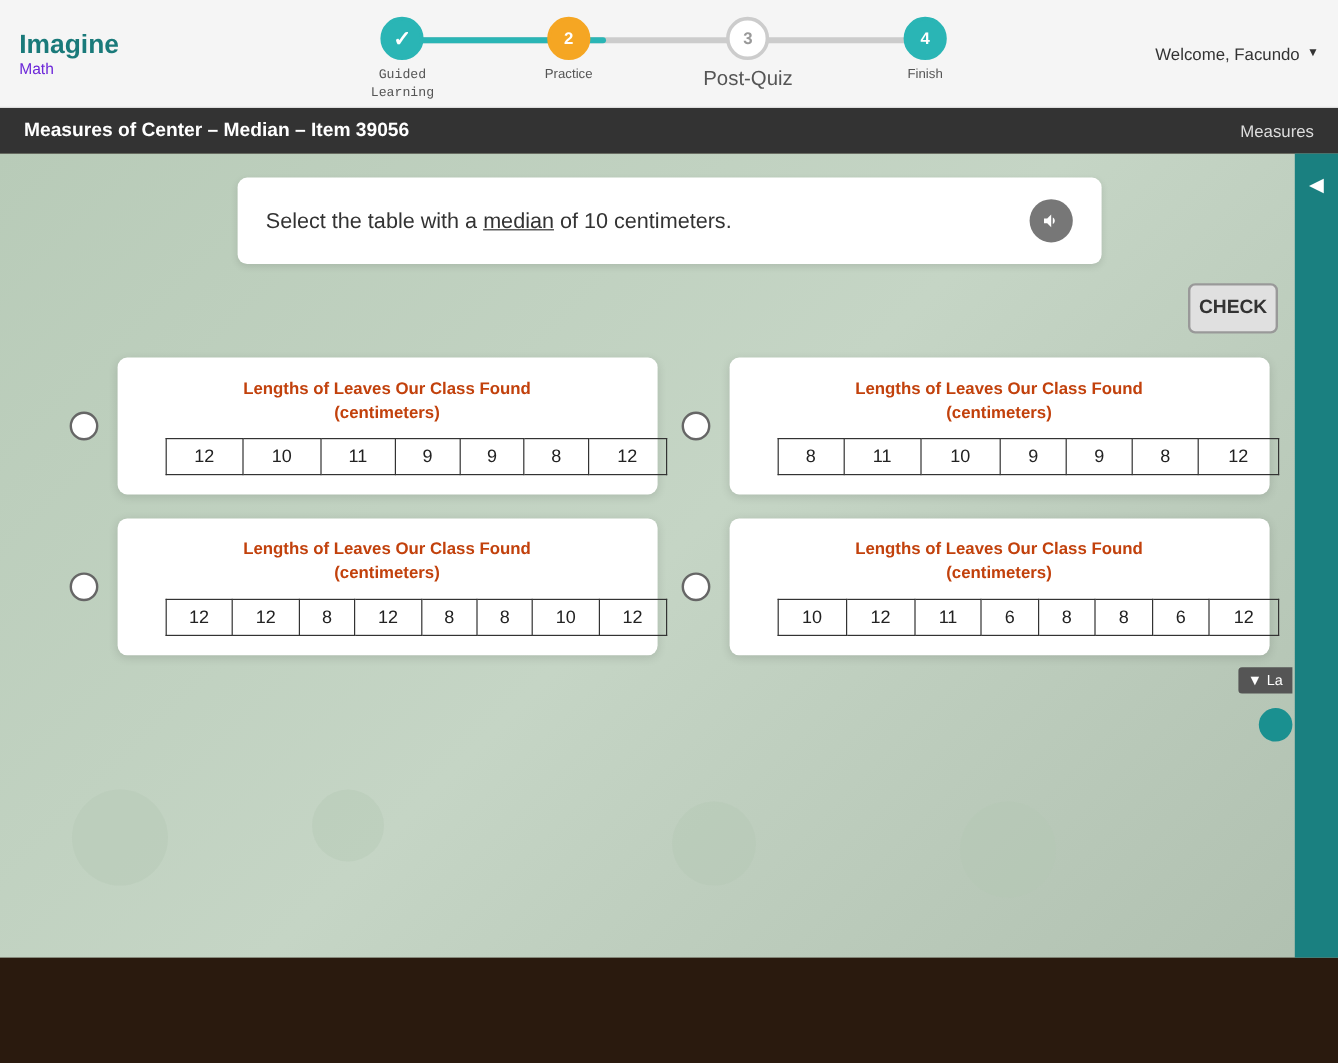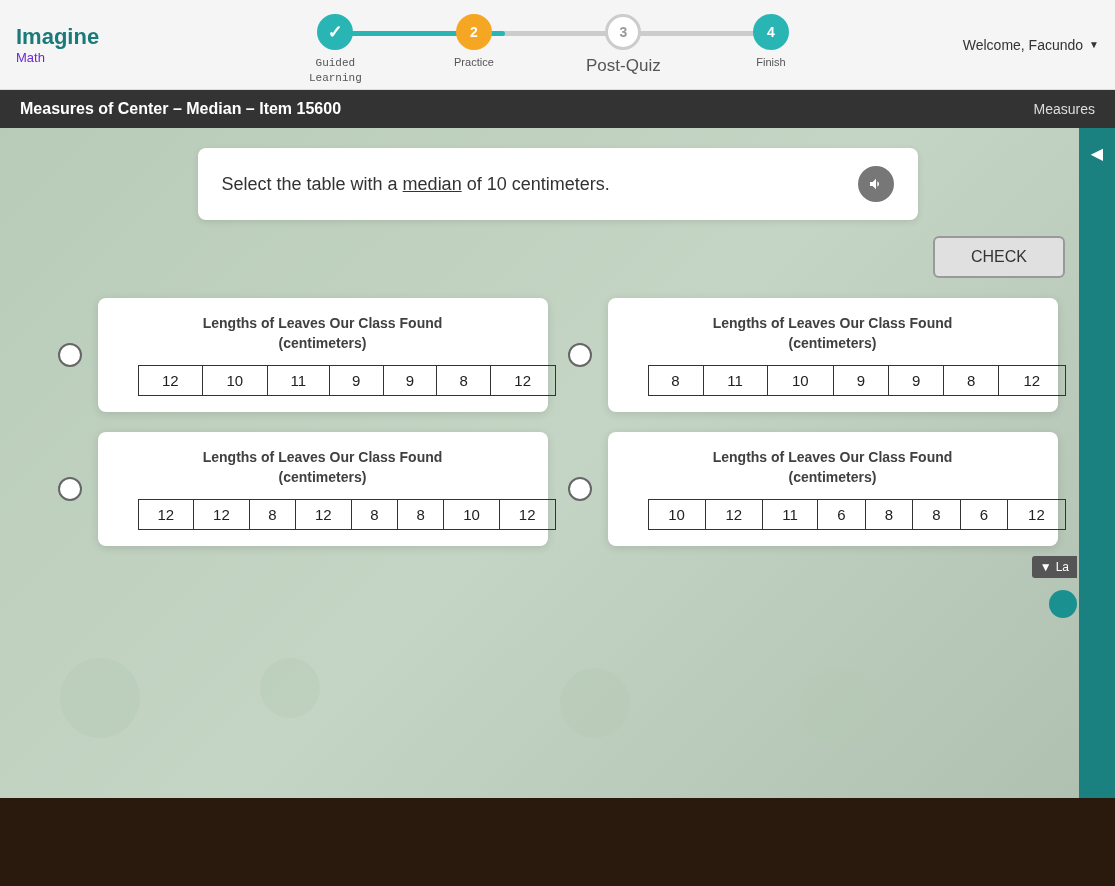--- a/index.html
+++ b/index.html
@@ -163,26 +163,26 @@
       background: #e0e0e0;
       border: 2px solid #999;
       border-radius: 6px;
       font-size: 16px;
       font-weight: bold;
       cursor: pointer;
       color: #333;
     }
 
     .btn-check {
-      padding: 10px 36px;
+      padding: 10px 7px;
       background: #e0e0e0;
       border: 2px solid #999;
       border-radius: 6px;
       font-size: 16px;
-      font-weight: normal;
+      font-weight: bold;
       cursor: pointer;
       color: #333;
     }
 
     
     .options-grid {
       display: grid;
       grid-template-columns: 1fr 1fr;
       gap: 20px;
       max-width: 1000px;
@@ -213,21 +213,21 @@
       box-shadow: 0 2px 8px rgba(0,0,0,0.12);
       flex: 1;
     }
 
     .table-title {
       text-align: center;
       font-weight: bold;
       font-size: 14px;
       margin-bottom: 12px;
       line-height: 1.4;
-      color: #404040;
+      color: #c2410c;
     }
 
     .data-table {
       width: 100%;
       border-collapse: collapse;
       margin-left: 24px;
     }
 
     .data-table td {
       border: 1px solid #333;
@@ -292,21 +292,21 @@
     </div>
   </div>
 
   <div class="welcome-area">
     <span>Welcome, Facundo</span>
     <span class="welcome-arrow">▼</span>
   </div>
 </div>
 
 <div class="section-header">
-  <span>Measures of Center – Median – Item 15600</span>
+  <span>Measures of Center – Median – Item 39056</span>
   <span class="question-label">Measures</span>
 </div>
 
 <div class="main-content">
 
   <div class="deco-circle" style="width:80px;height:80px;bottom:60px;left:60px;"></div>
   <div class="deco-circle" style="width:60px;height:60px;bottom:80px;left:260px;"></div>
   <div class="deco-circle" style="width:70px;height:70px;bottom:60px;left:560px;"></div>
   <div class="deco-circle" style="width:80px;height:80px;bottom:50px;left:800px;"></div>
 

